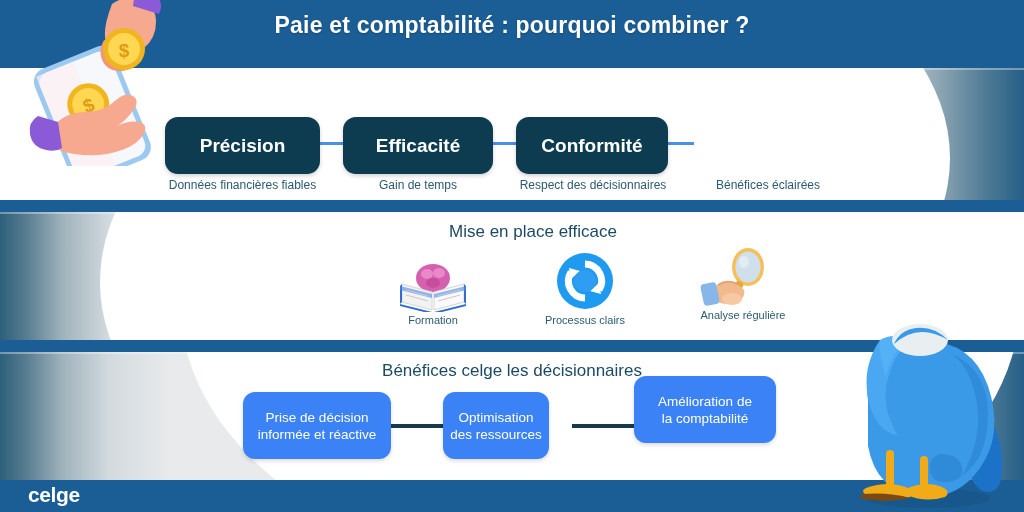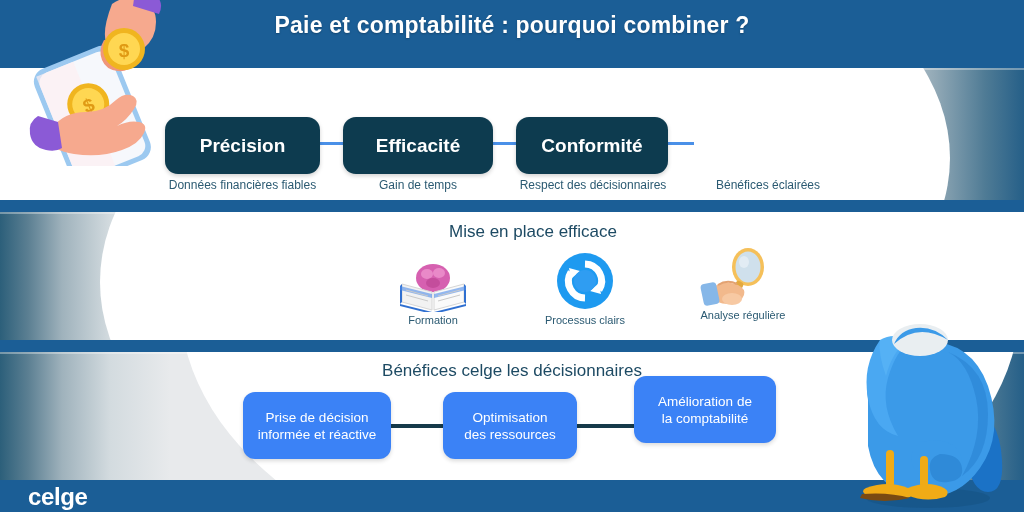--- a/index.html
+++ b/index.html
@@ -156,21 +156,21 @@
     position: absolute;
     height: 4px;
     background: #163a4a;
   }
 
   
   .logo {
     position: absolute;
     left: 28px; top: 483px;
     color: #ffffff;
-    font-size: 24px;
+    font-size: 21px;
     font-weight: bold;
     letter-spacing: -0.4px;
   }
 
   
   .art { position: absolute; }
 </style>
 </head>
 <body>
 
@@ -285,21 +285,21 @@
 
   <div class="dark-connector" style="left:386px; top:424px; width:62px;"></div>
   <div class="dark-connector" style="left:572px; top:424px; width:62px;"></div>
 
   <div class="bluebox" style="left:243px; top:392px; width:148px; height:67px;">
     <span>
       <span>Prise de décision</span><br>
       <span>informée et réactive</span>
     </span>
   </div>
-  <div class="bluebox" style="left:443px; top:392px; width:134px; height:67px;">
+  <div class="bluebox" style="left:443px; top:392px; width:106px; height:67px;">
     <span>
       <span>Optimisation</span><br>
       <span>des ressources</span>
     </span>
   </div>
   <div class="bluebox" style="left:634px; top:376px; width:142px; height:67px;">
     <span>
       <span>Amélioration de</span><br>
       <span>la comptabilité</span>
     </span>

